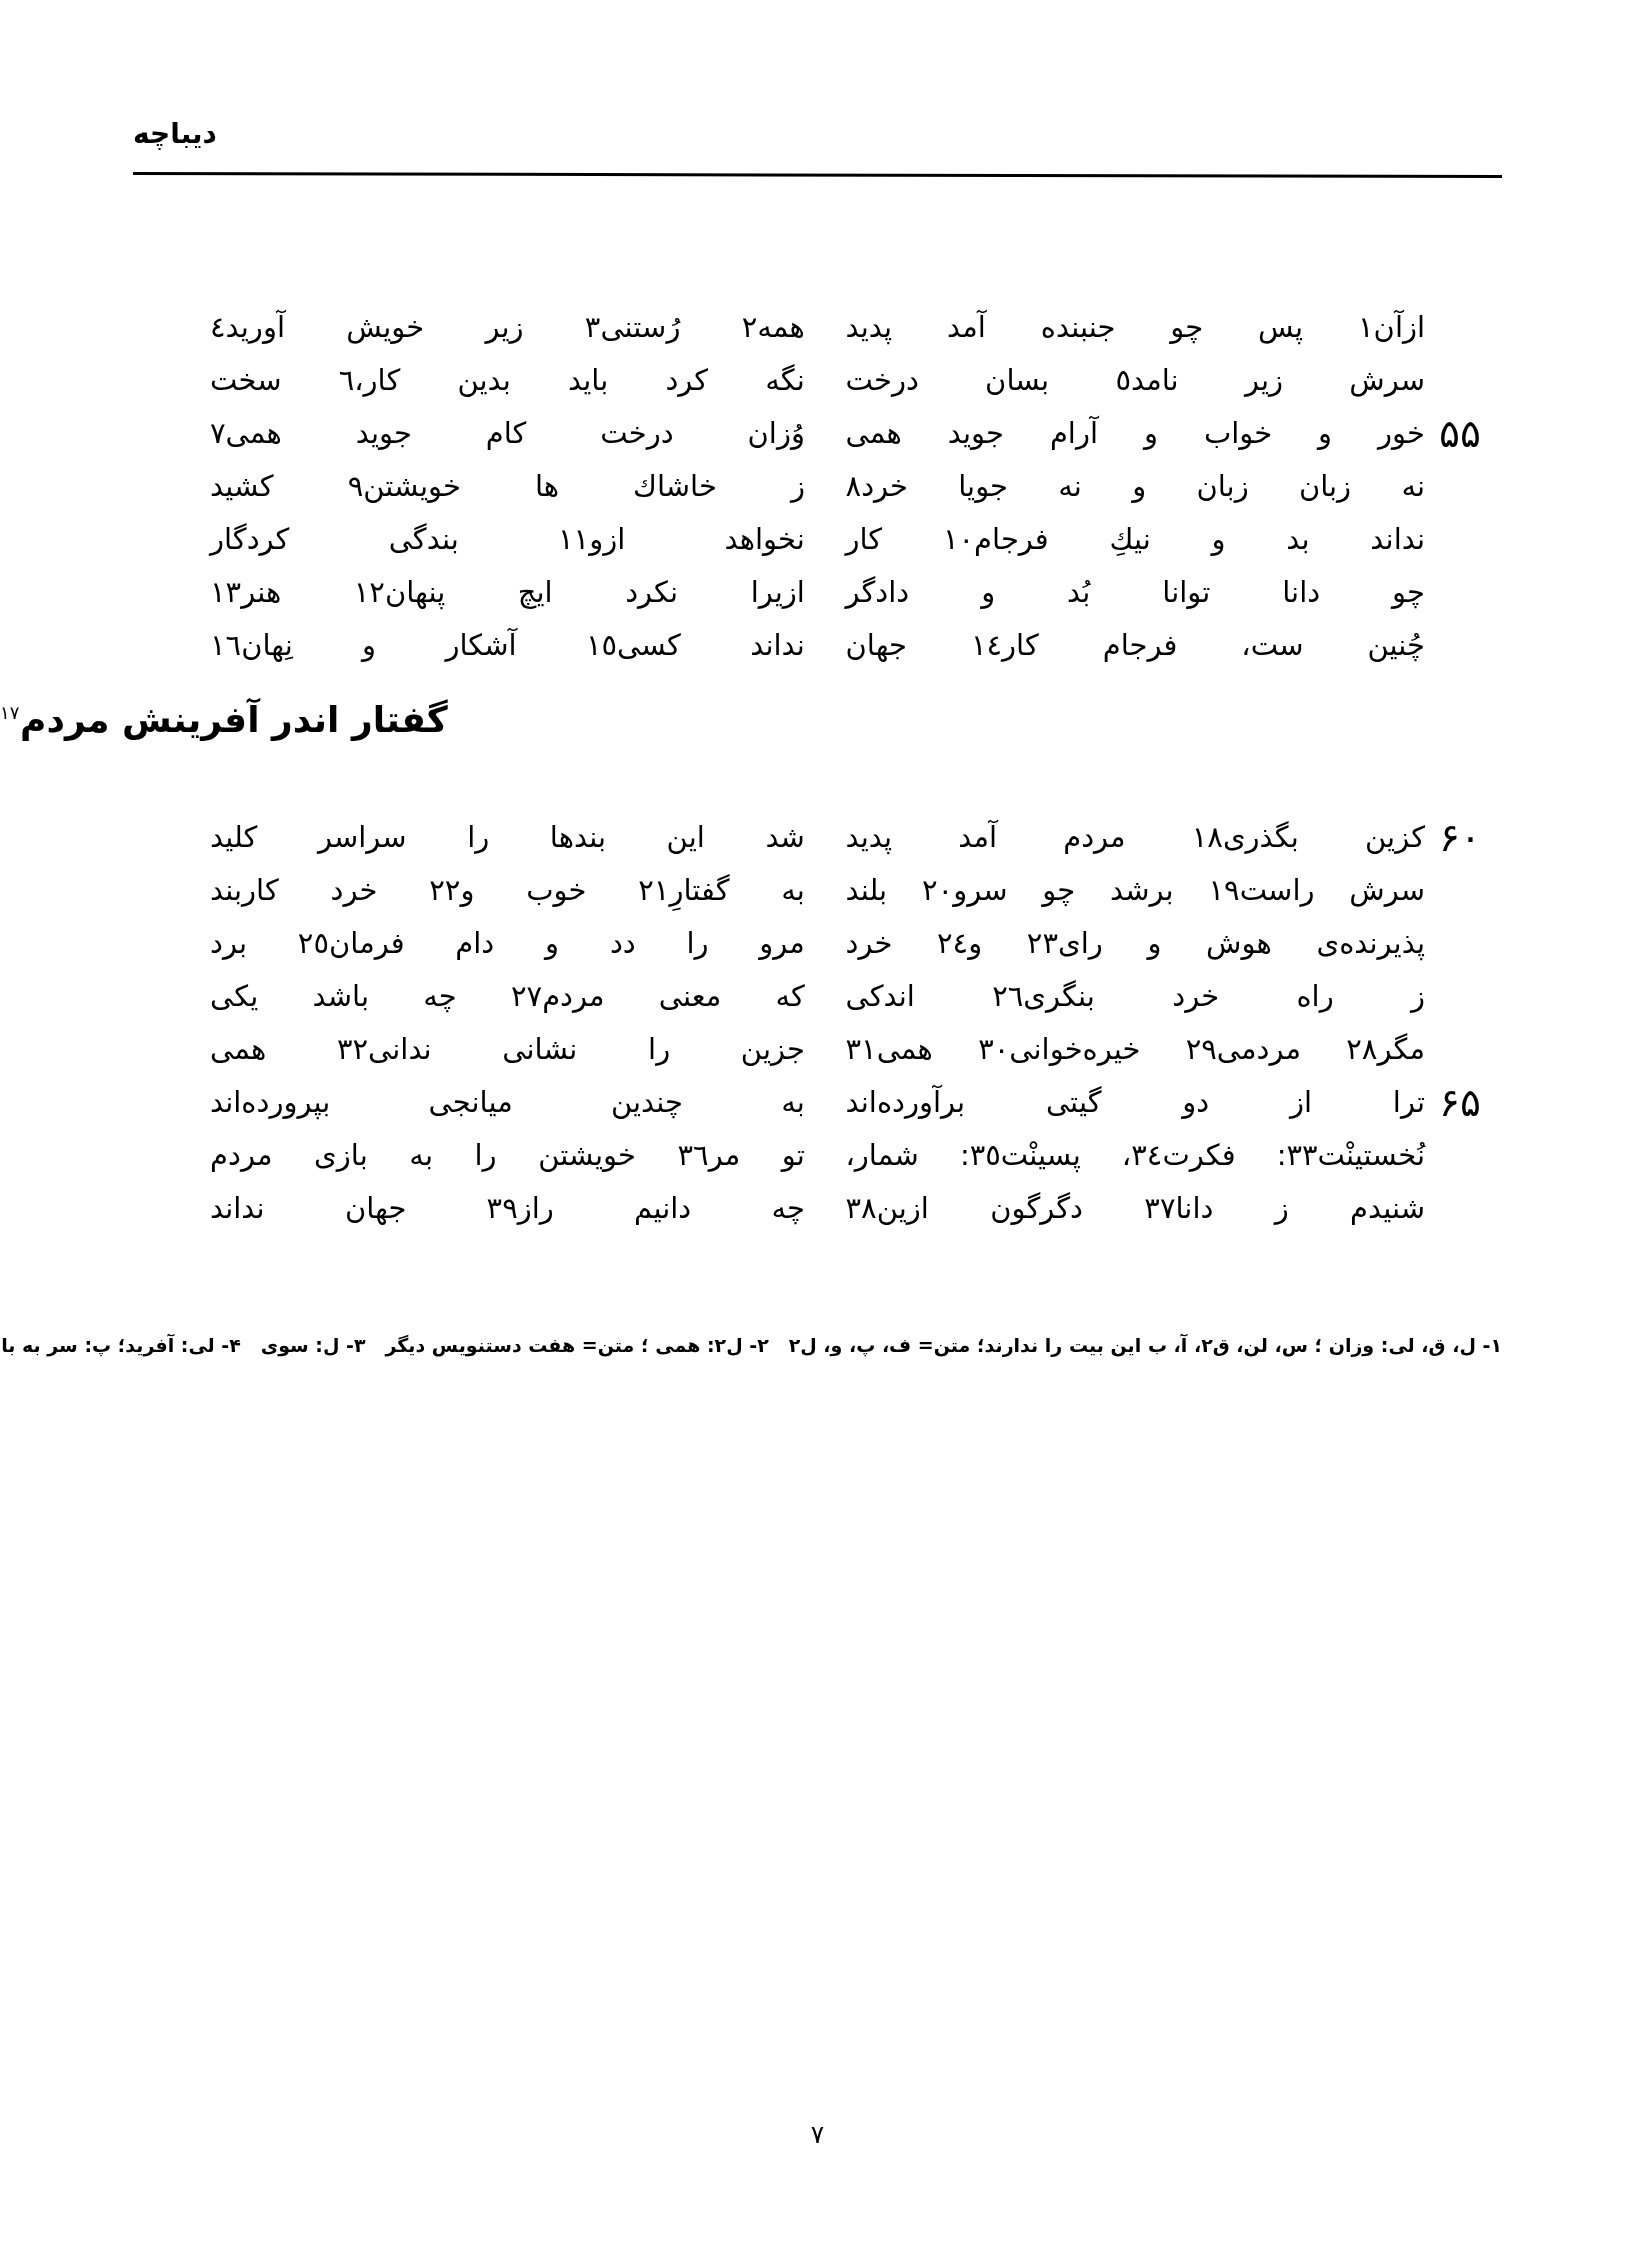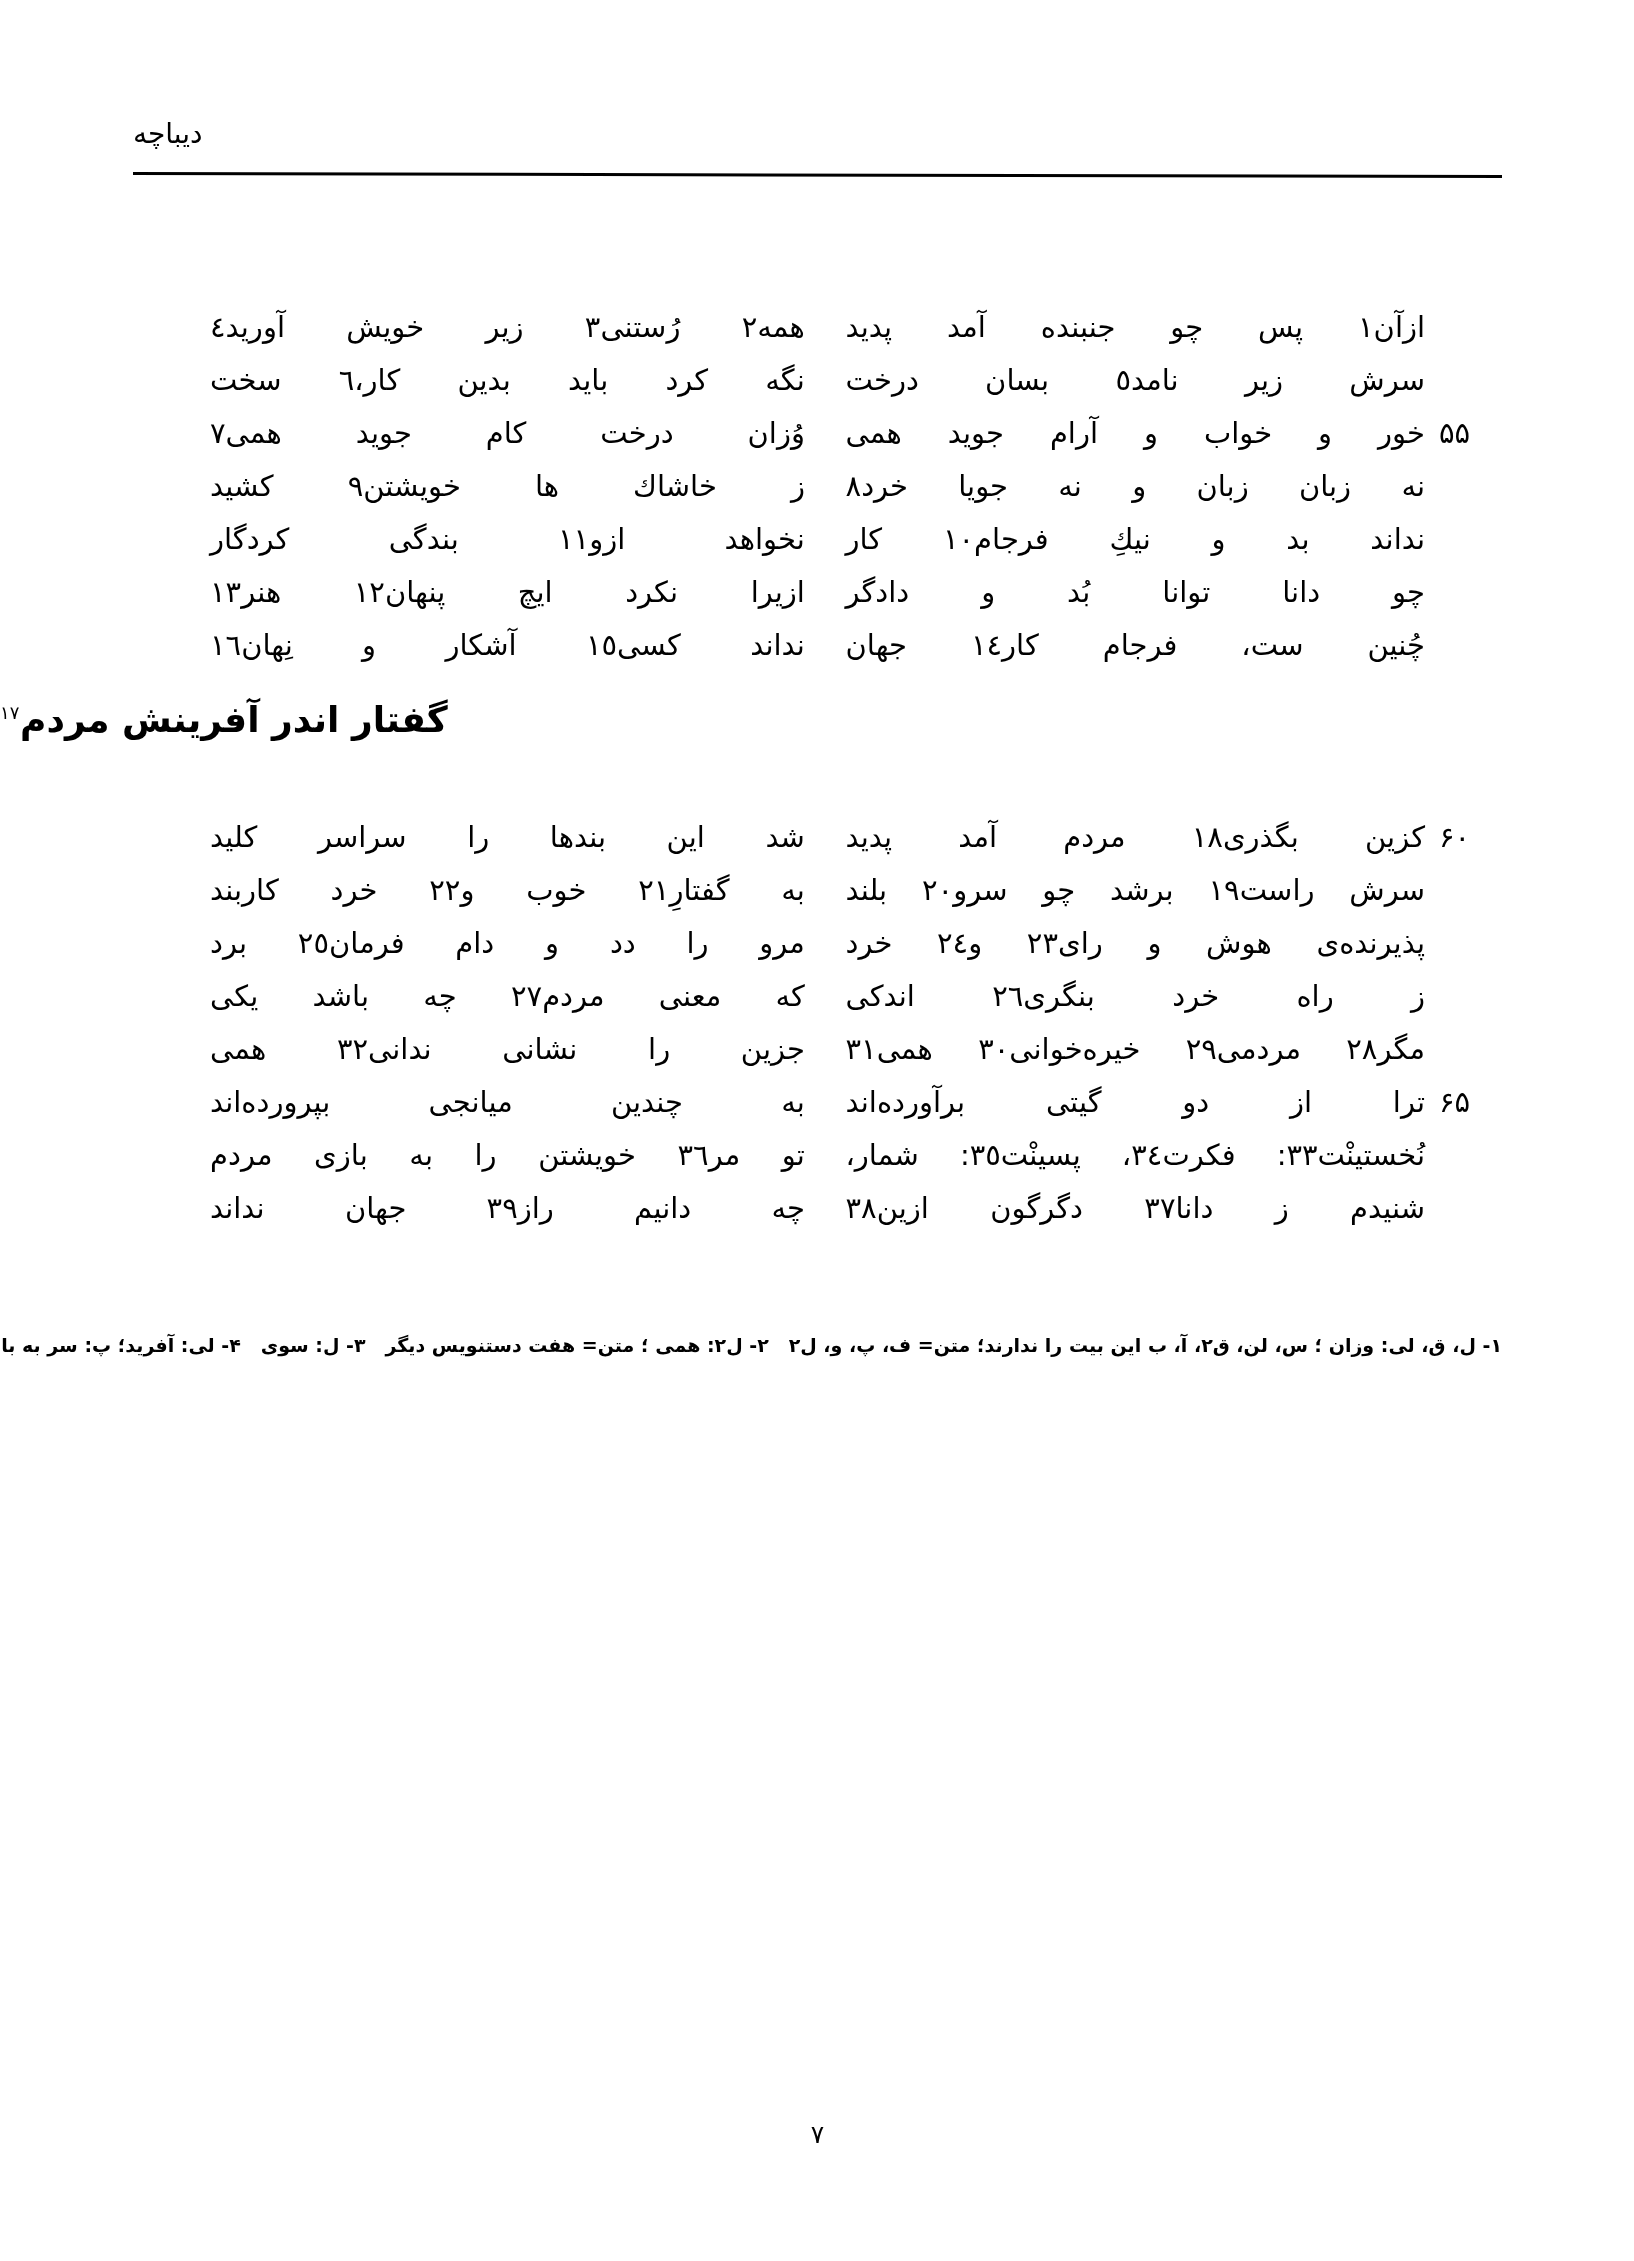--- a/index.html
+++ b/index.html
@@ -28,21 +28,21 @@
     left: 133px;
     right: 133px;
     height: 63px;
   }
   .runhead-title {
     position: absolute;
     right: auto;
     left: 0;
     top: 0;
     font-size: 28px;
-    font-weight: normal;
+    font-weight: bold;
     letter-spacing: 0.7px;
     direction: rtl;
     white-space: nowrap;
   }
   .runhead-rule {
     position: absolute;
     left: 0;
     right: 0;
     top: 55px;
     height: 2.8px;
@@ -67,21 +67,21 @@
     height: 53px;
     font-size: 29px;
     line-height: 53px;
   }
   .linenum {
     position: absolute;
     right: -84px;
     top: 0;
     width: 70px;
     text-align: left;
-    font-size: 29px;
+    font-size: 39px;
     line-height: 53px;
     letter-spacing: 0.7px;
   }
   .hemistich {
     position: relative;
     width: 50%;
     box-sizing: border-box;
     white-space: nowrap;
     overflow: visible;
   }

